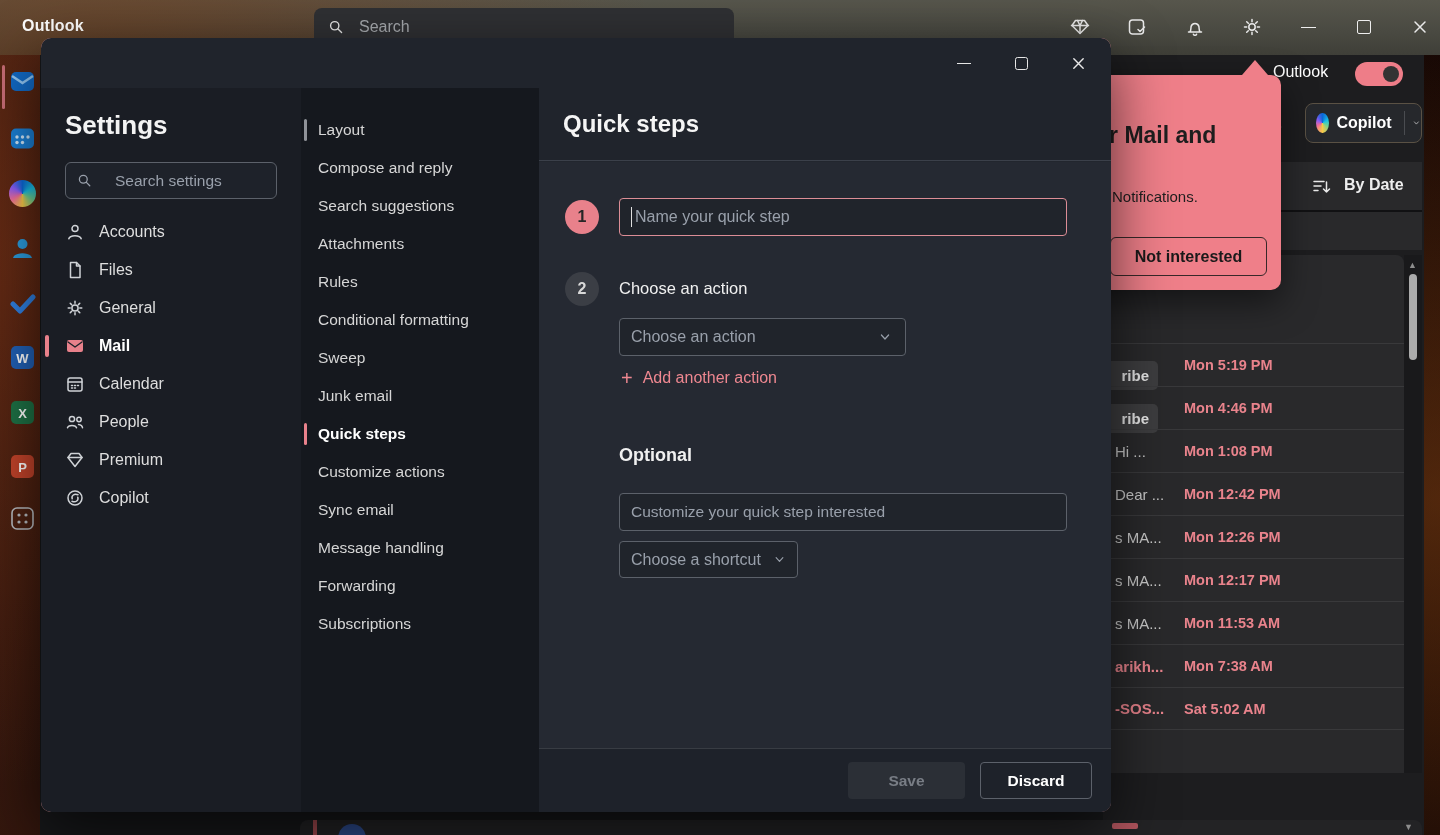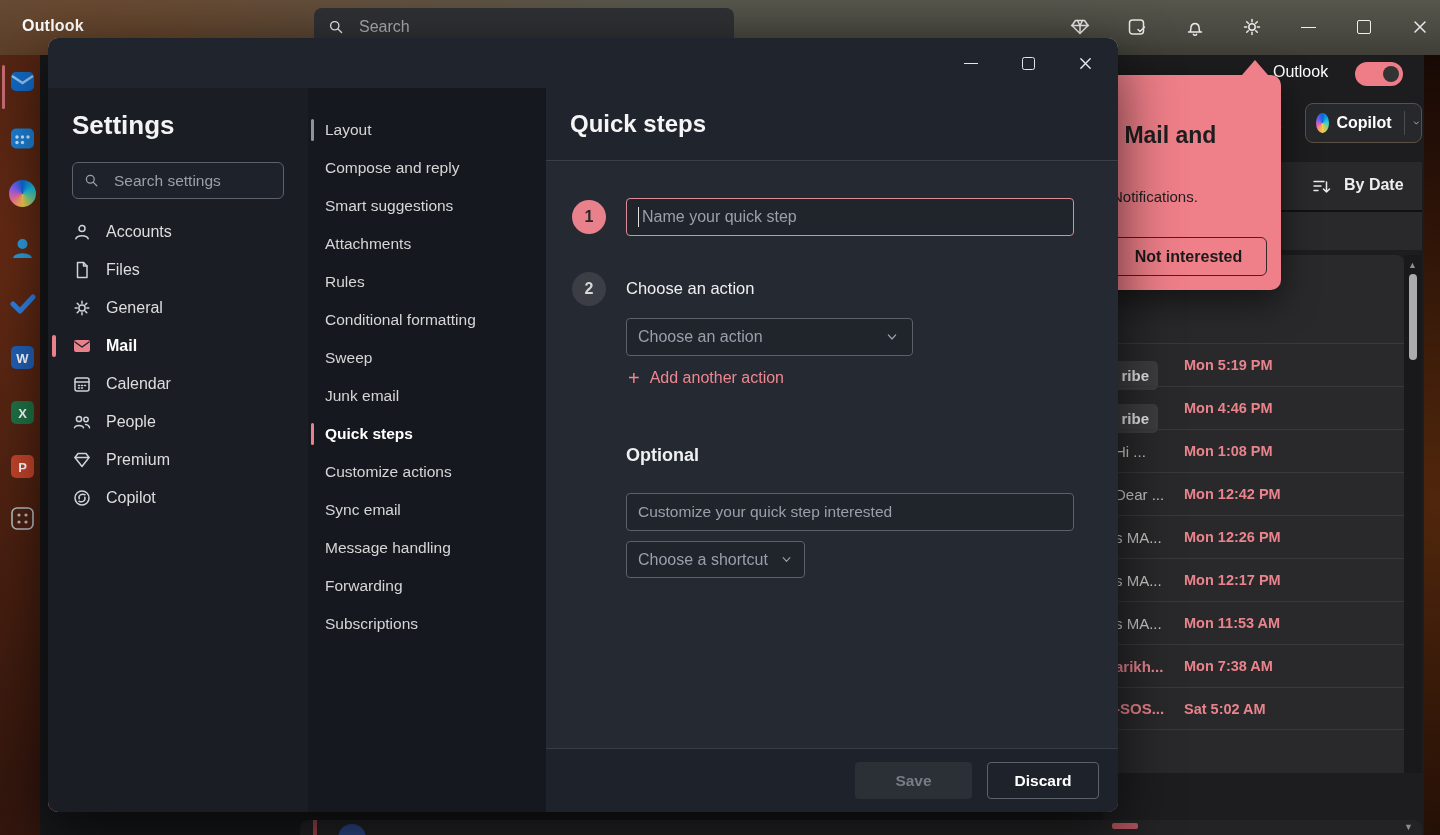--- a/index.html
+++ b/index.html
@@ -78,32 +78,32 @@
     border-radius:10px; z-index:5; box-shadow:0 12px 34px rgba(0,0,0,.5); }
   .popup::before { content:""; position:absolute; top:-15px; left:192px;
     border-left:13px solid transparent; border-right:13px solid transparent; border-bottom:15px solid #ef7f89; }
   .popup-title { position:absolute; left:45px; top:47px; font-size:23px; font-weight:700; color:#1e1e1e; white-space:nowrap; }
   .popup-body { position:absolute; left:62px; top:113px; font-size:15px; color:#1e1e1e; }
   .popup-btn { position:absolute; left:60px; top:162px; width:157px; height:39px; border:1.6px solid rgba(25,25,25,.85);
     border-radius:6px; display:flex; align-items:center; justify-content:center;
     font-size:16px; font-weight:600; color:#1a1a1a; }
 
   
-  .dialog { position:absolute; left:48px; top:38px; width:1070px; height:774px; background:#fca5a5;
+  .dialog { position:absolute; left:41px; top:38px; width:1070px; height:774px; background:#fca5a5;
     border-radius:10px; z-index:10; box-shadow:0 20px 60px rgba(0,0,0,.65); overflow:hidden; }
   .dlg-titlebar { position:absolute; left:0; top:0; width:100%; height:50px; background:#20242c; }
   .dlg-ctls { position:absolute; right:13px; top:9px; display:flex; gap:17px; }
   .dlg-ctl { width:40px; height:32px; display:flex; align-items:center; justify-content:center; color:#e6e6e6; }
   .dc-min { width:14px; height:0; border-top:1.6px solid #e6e6e6; }
   .dc-max { width:13px; height:13px; border:1.6px solid #e6e6e6; border-radius:2.5px; }
 
   .dlg-side { position:absolute; left:0; top:50px; width:260px; bottom:0; background:#1a1d24; }
   .side-title { position:absolute; left:24px; top:22px; font-size:26px; font-weight:700; color:#f3f3f3; }
   .side-search { position:absolute; left:24px; top:74px; width:212px; height:37px; background:#1e222a;
-    border:1px solid #5c616a; border-radius:6px; display:flex; align-items:center; padding-left:10px; gap:14px; }
+    border:1px solid #5c616a; border-radius:6px; display:flex; align-items:center; padding-left:10px; gap:22px; }
   .side-search .ph { color:#99a0ab; font-size:15.5px; }
   .nav-list { position:absolute; left:0; top:125px; width:100%; }
   .nav-item { position:relative; height:38px; display:flex; align-items:center; padding-left:24px; gap:14px; color:#cfd2d6; }
   .nav-item .lbl { font-size:16px; color:#dedede; }
   .nav-item.selected .lbl { font-weight:700; color:#fff; }
   .nav-item.selected { color:#e8818b; }
   .nav-bar { display:none; position:absolute; left:4px; top:8px; width:3.5px; height:22px; border-radius:2px; background:#e8818b; }
   .nav-item.selected .nav-bar { display:block; }
 
   .dlg-cats { position:absolute; left:260px; top:50px; width:238px; bottom:0; background:#15181e; padding-top:23px; }
@@ -477,21 +477,21 @@
         <span class="lbl">Layout</span>
       </div>
 
       <div class="cat-item">
 
         <span class="lbl">Compose and reply</span>
       </div>
 
       <div class="cat-item">
 
-        <span class="lbl">Smart suggestions</span>
+        <span class="lbl">Search suggestions</span>
       </div>
 
       <div class="cat-item">
 
         <span class="lbl">Attachments</span>
       </div>
 
       <div class="cat-item">
 
         <span class="lbl">Rules</span>

